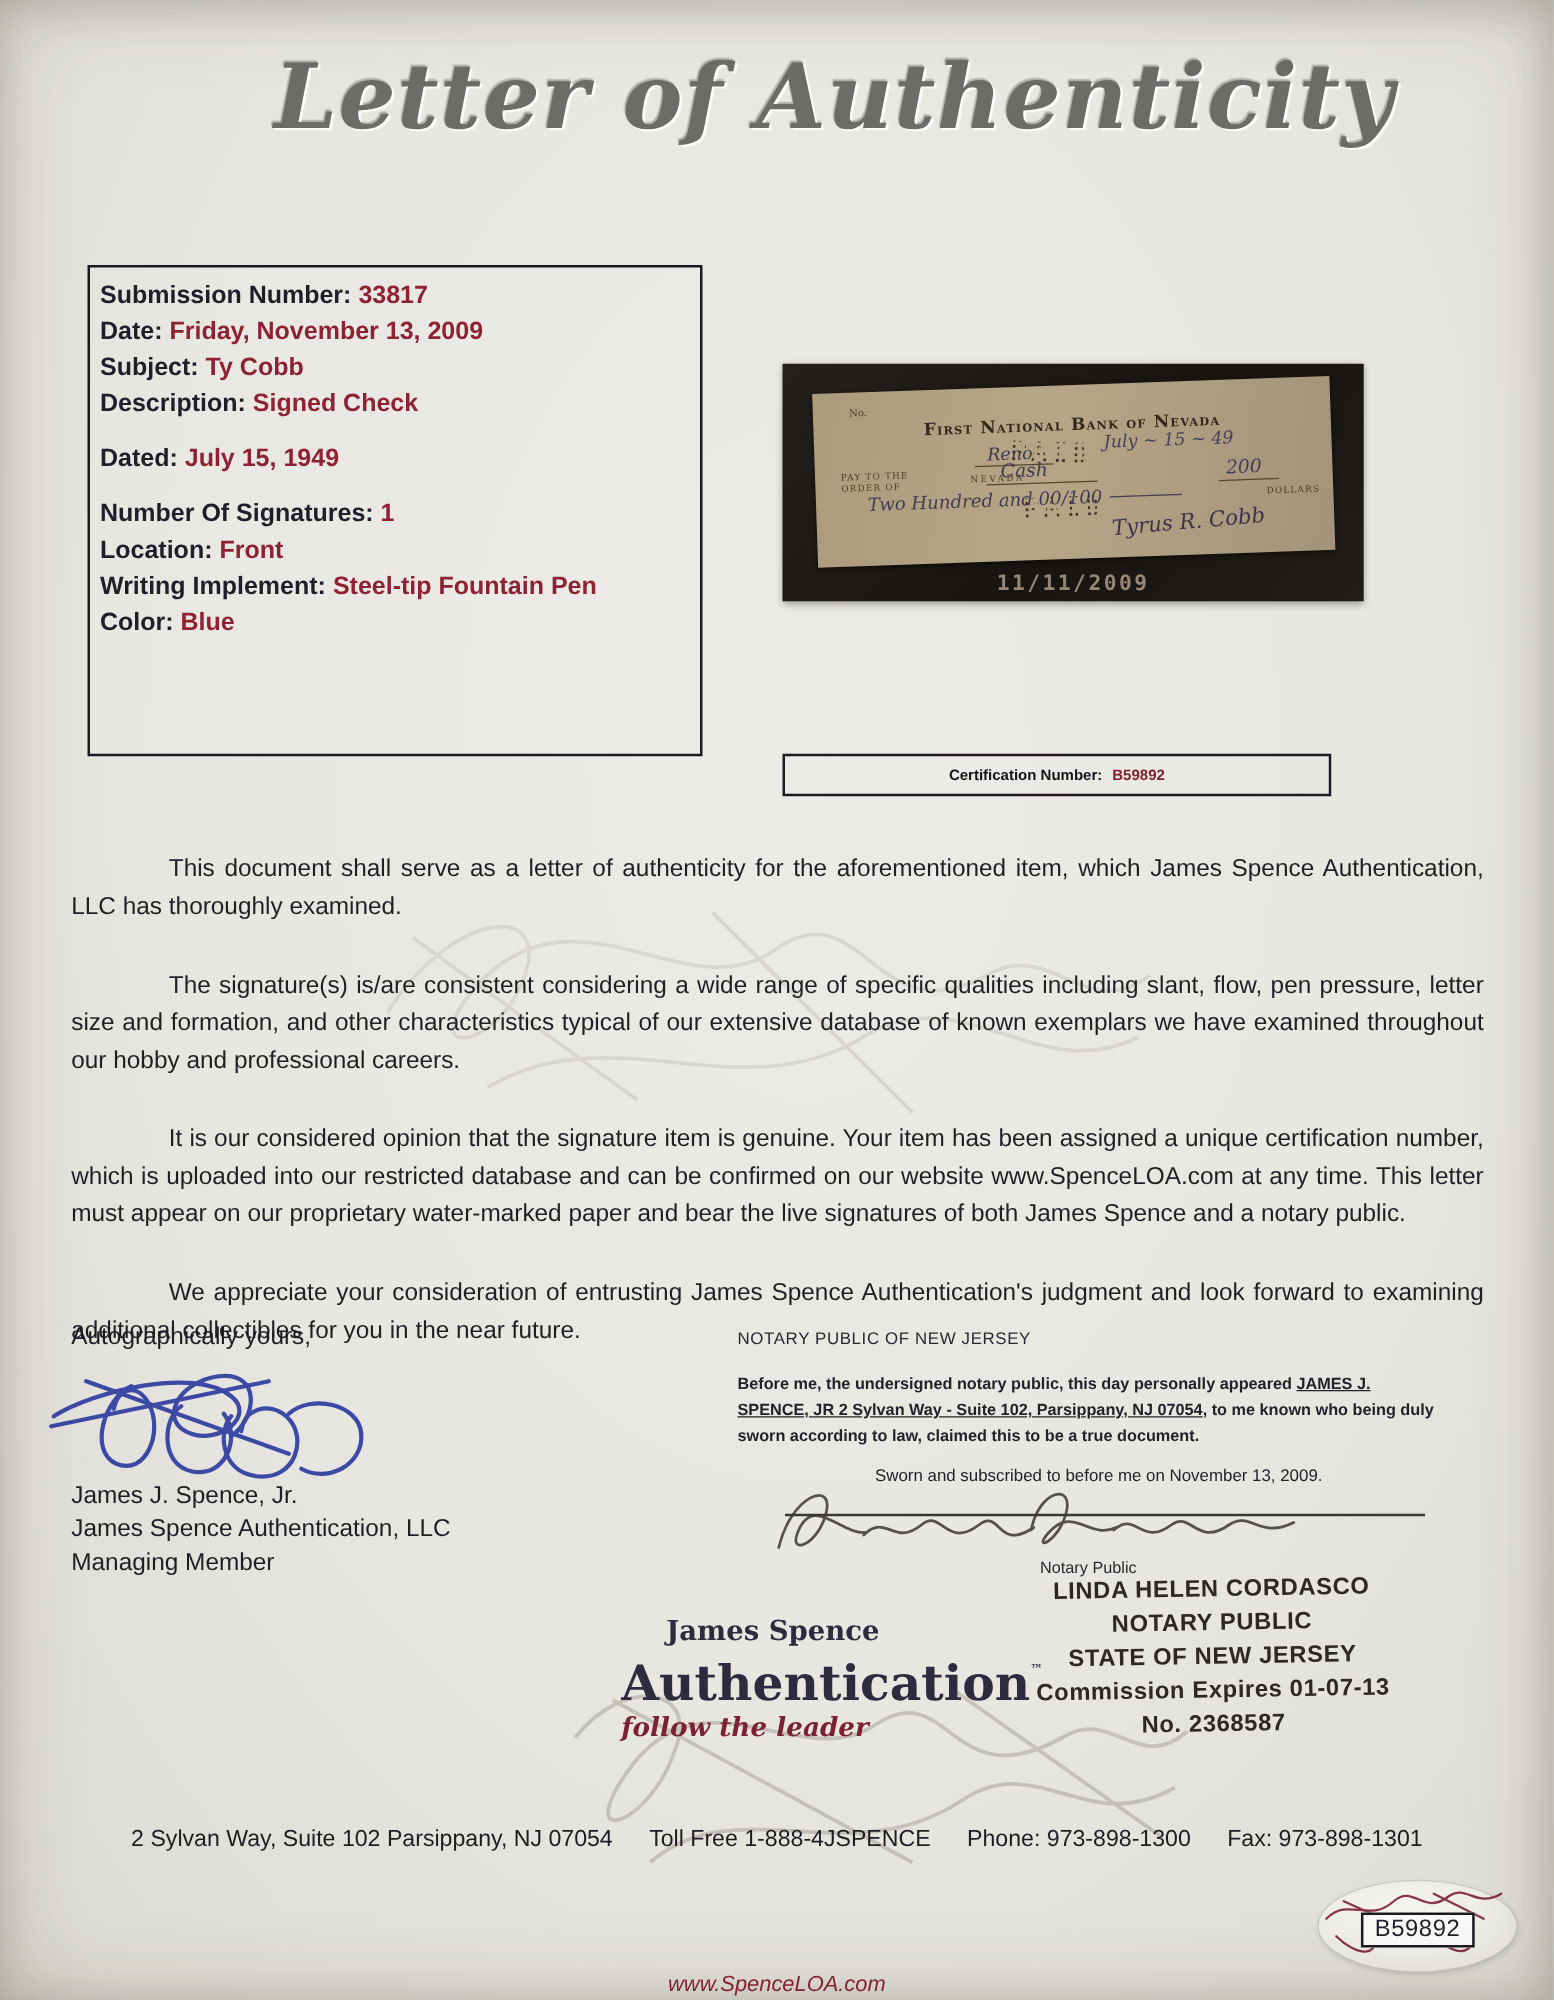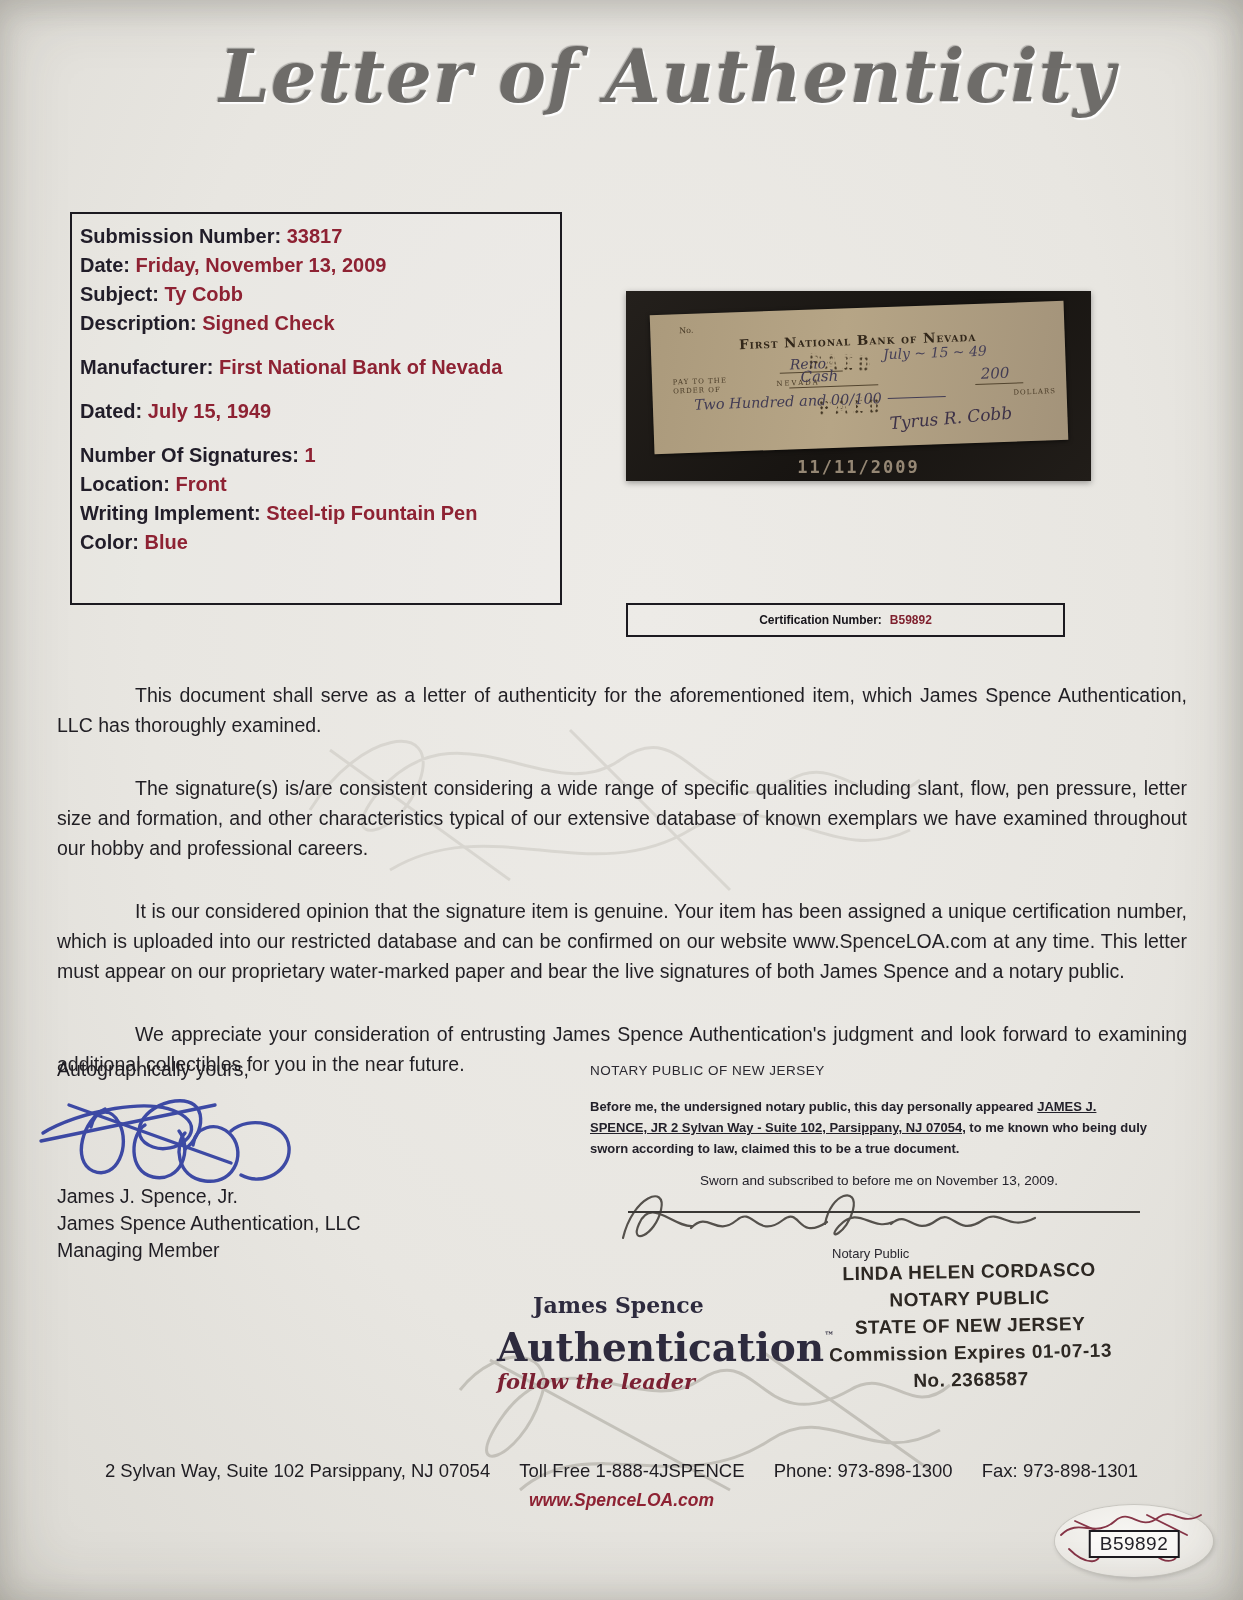--- a/index.html
+++ b/index.html
@@ -136,22 +136,22 @@
   .logo{position:absolute;left:497px;top:1296px;width:300px;font-family:"DejaVu Serif", serif;}
   .logo-jsa{font-size:66px;font-weight:700;letter-spacing:2px;color:#7b2133;line-height:60px;margin-left:8px;}
   .logo-js{font-size:22px;font-weight:700;color:#2e2b3e;margin:-4px 0 0 36px;}
   .logo-auth{font-size:39px;font-weight:700;color:#2e2b3e;margin-top:-2px;line-height:40px;}
   .logo-tm{font-size:10px;vertical-align:22px;color:#2e2b3e;}
   .logo-tagline{font-size:21px;font-style:italic;font-weight:700;color:#7b2133;margin:2px 10px 0 0;}
 
   
   .footer{position:absolute;left:0;top:1460px;width:100%;text-align:center;font-size:18.5px;color:#1f1d22;}
   .footer span{margin:0 12px;text-align:center;}
-  .footer-url{position:absolute;left:0;top:1490px;width:100%;text-align:center;
-    font-size:17.5px;font-weight:700;font-style:italic;color:#8e2233;}
+  .footer-url{position:absolute;left:0;top:1577px;width:100%;text-align:center;
+    font-size:17.5px;font-weight:400;font-style:italic;color:#8e2233;}
 
   
   .sticker{
     position:absolute;left:1055px;top:1505px;width:158px;height:72px;
     background:radial-gradient(ellipse at 45% 40%, #f7f6f3 0%, #eceae5 70%, #dcdad4 100%);
     border-radius:50%;
     box-shadow:0 0 0 1px #c9c7c1, 1px 2px 5px rgba(0,0,0,.18);
   }
   .sticker-num{
     position:absolute;left:50%;top:54%;transform:translate(-50%,-50%);
@@ -172,21 +172,20 @@
       <path d="M120,180 C220,120 320,200 420,140 C500,90 560,180 640,140"></path>
       <path d="M60,60 L240,190 M300,40 L460,200"></path>
     </g>
   </svg>
 
   <div class="info-box">
     <div class="info-row"><span class="lbl">Submission Number:</span> <span class="val">33817</span></div>
     <div class="info-row"><span class="lbl">Date:</span> <span class="val">Friday, November 13, 2009</span></div>
     <div class="info-row"><span class="lbl">Subject:</span> <span class="val">Ty Cobb</span></div>
     <div class="info-row"><span class="lbl">Description:</span> <span class="val">Signed Check</span></div>
-    <div class="info-row gap"><span class="lbl">Manufacturer:</span> <span class="val">First National Bank of Nevada</span></div>
     <div class="info-row gap"><span class="lbl">Dated:</span> <span class="val">July 15, 1949</span></div>
     <div class="info-row gap"><span class="lbl">Number Of Signatures:</span> <span class="val">1</span></div>
     <div class="info-row"><span class="lbl">Location:</span> <span class="val">Front</span></div>
     <div class="info-row"><span class="lbl">Writing Implement:</span> <span class="val">Steel-tip Fountain Pen</span></div>
     <div class="info-row"><span class="lbl">Color:</span> <span class="val">Blue</span></div>
   </div>
 
   <div class="check-photo">
     <div class="check">
       <span class="chk-no">No.</span>

